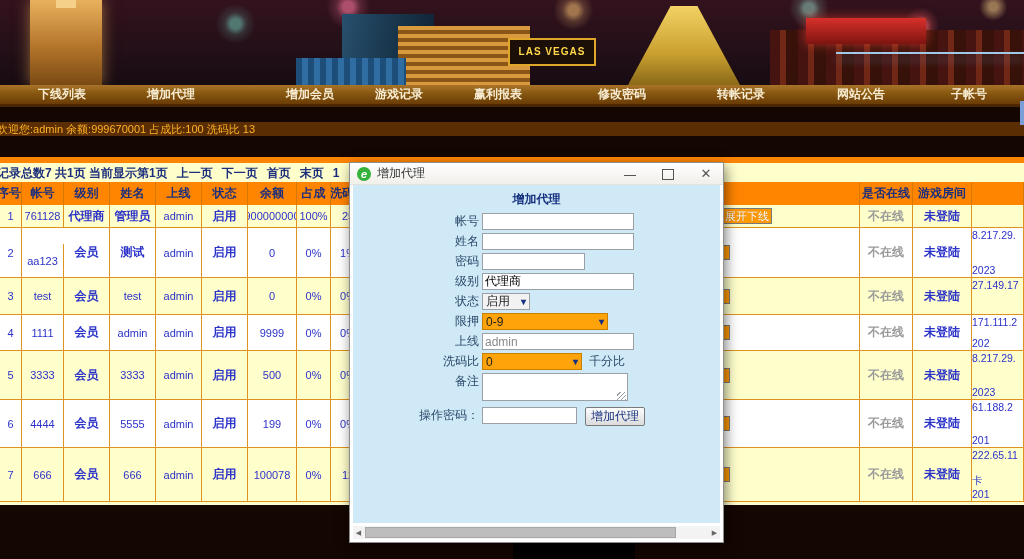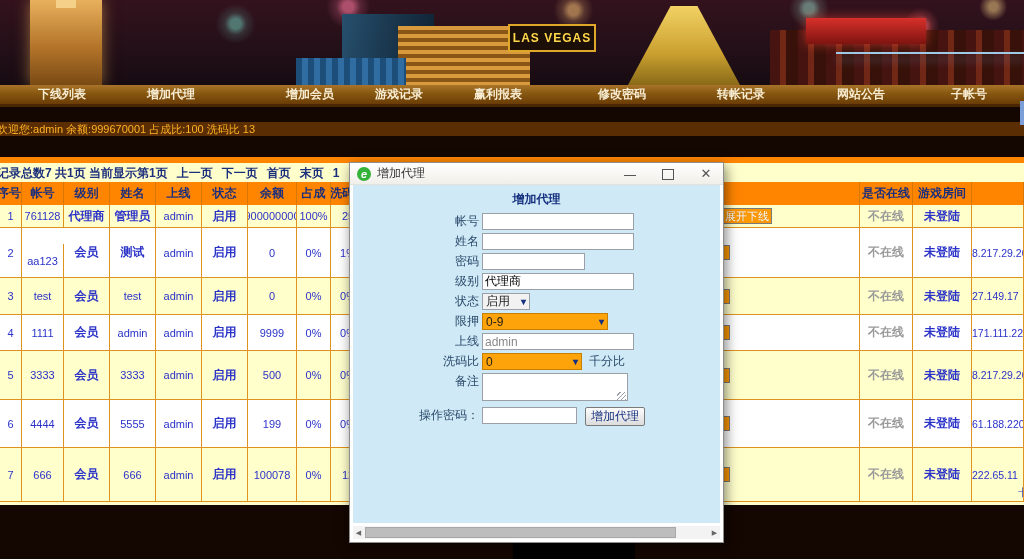--- a/index.html
+++ b/index.html
@@ -22,22 +22,22 @@
   .bn{position:absolute;}
   .bn-tower-left{left:30px;top:0;width:72px;height:85px;background:linear-gradient(180deg,#e8b05c,#b4752a 55%,#7a4a14);box-shadow:0 0 14px rgba(255,190,90,.5);}
   .bn-tower-left:before{content:"";position:absolute;left:26px;top:-2px;width:20px;height:10px;background:#f4d088;}
   .bn-glass{left:342px;top:14px;width:92px;height:71px;background:linear-gradient(100deg,#27506e,#173247 60%,#0e2232);}
   .bn-gold{left:398px;top:26px;width:132px;height:59px;background:repeating-linear-gradient(180deg,#d89a3c 0 4px,#8a5617 4px 8px);}
   .bn-blue-low{left:296px;top:58px;width:110px;height:27px;background:repeating-linear-gradient(90deg,#1d4e7a 0 6px,#2f6da3 6px 12px);}
   .bn-lisboa{left:628px;top:6px;width:112px;height:79px;background:linear-gradient(180deg,#f2d264,#caa030 60%,#8a6a18);clip-path:polygon(38% 0,62% 0,100% 100%,0 100%);box-shadow:0 0 16px rgba(255,220,110,.55);}
   .bn-right{left:770px;top:30px;width:254px;height:55px;background:repeating-linear-gradient(90deg,#4a1410 0 10px,#7a2a16 10px 16px,#3a1208 16px 28px);opacity:.9;}
   .bn-red-glow{left:806px;top:18px;width:120px;height:26px;background:linear-gradient(180deg,#d8302a,#7e1410);box-shadow:0 0 12px rgba(255,70,50,.6);}
   .bn-bridge{left:836px;top:52px;width:188px;height:2px;background:#9ecae8;box-shadow:0 6px 8px rgba(130,180,230,.5);}
-  .bn-sign{left:508px;top:24px;width:88px;height:28px;background:#1c0f08;border:2px solid #e0a828;color:#ffd84a;
-           font-size:12px;font-weight:bold;text-align:center;line-height:24px;letter-spacing:1px;}
+  .bn-sign{left:508px;top:38px;width:88px;height:28px;background:#1c0f08;border:2px solid #e0a828;color:#ffd84a;
+           font-size:10px;font-weight:bold;text-align:center;line-height:24px;letter-spacing:1px;}
 
   
   .navbar{position:absolute;left:0;top:85px;width:1024px;height:19px;
           background:linear-gradient(180deg,#a9742a 0%,#8a5a12 40%,#6a3c06 100%);
           display:flex;align-items:center;}
   .nav-item{color:#f7ecd2;font-weight:bold;font-size:12px;padding:0 8px;cursor:pointer;white-space:nowrap;}
   .navline{position:absolute;left:0;top:104px;width:1024px;height:3px;background:#4a2602;}
   .noticebar{position:absolute;left:0;top:107px;width:1024px;height:15px;background:#653305;
              color:#ffd800;font-size:11px;text-align:center;line-height:15px;}
   .welcomebar{position:absolute;left:0;top:122px;width:1024px;height:14px;background:#5a2d03;
@@ -65,21 +65,21 @@
   .th{color:#1c2f7c;font-weight:bold;font-size:12px;border-right:1px solid #d87800;white-space:nowrap;}
   .th.first{justify-content:flex-end;}
   .brow{border-bottom:1px solid #e0921e;}
   .td{color:#2a32c8;font-size:11px;white-space:nowrap;}
   .td.cjk{font-weight:bold;font-size:12px;}
   .td.gray{color:#9a9a9a;font-weight:bold;font-size:12px;}
   .td.ops{justify-content:flex-start;align-items:center;}
   .opbtn{background:#ff9900;border:1px solid #7a7a7a;color:#fff;font-size:11px;height:16px;line-height:14px;
          padding:0 2px;margin-right:5px;cursor:pointer;white-space:nowrap;text-shadow:0 0 1px #b86a00;}
   .sliver{width:8px;height:15px;background:#ff9900;border:1px solid #7a7a7a;border-left:none;}
-  .td.last{align-items:center;justify-content:flex-start;padding:1px 0;}
+  .td.last{flex-direction:column;align-items:flex-start;justify-content:flex-start;padding:1px 0;}
   .lip{font-size:10.5px;text-align:left;}
   .lmid{font-size:10.5px;text-align:right;margin-top:auto;}
   .ldate{font-size:10.5px;text-align:right;}
 
   .rightscroll{position:absolute;left:1020px;top:101px;width:4px;height:24px;background:#7b9ed9;}
   .blackbottom{position:absolute;left:0;top:505px;width:1024px;height:54px;background:#140601;}
   .taskblack{position:absolute;left:513px;top:543px;width:122px;height:16px;background:#000;}
 
   
   .dialog{position:absolute;left:349px;top:162px;width:375px;height:381px;background:#fff;

